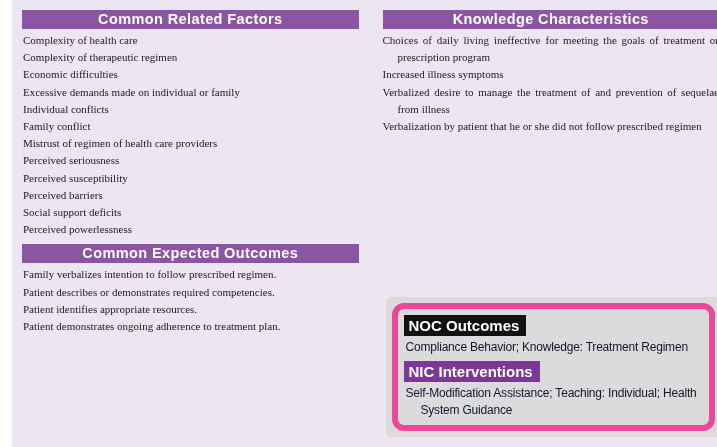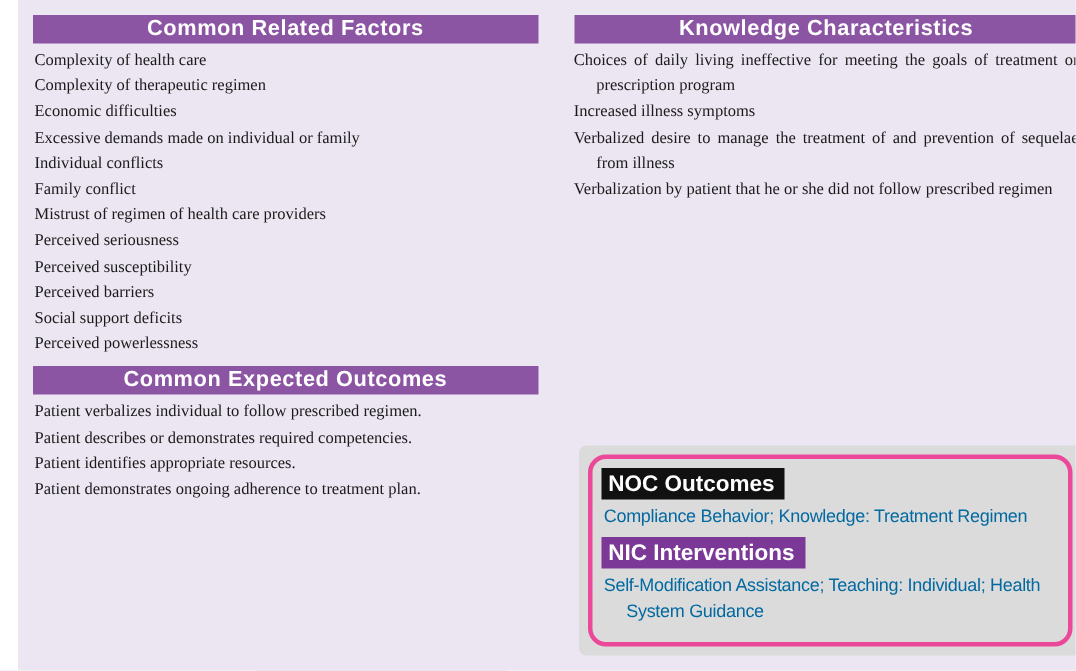--- a/index.html
+++ b/index.html
@@ -60,21 +60,21 @@
     width: 335px;
     height: 140px;
     background: var(--box-gray, #DBDBDB);
     border-radius: 5px;
     padding: 6px;
   }
 
   .noc-inner {
     width: 100%;
     height: 100%;
-    border: 3px solid #ec4899;
+    border: 6px solid #ec4899;
     border-radius: 12px;
     padding: 4px 4px 4px 6px;
     font-family: "Liberation Sans", sans-serif;
   }
 
   .tag-label {
     display: inline-block;
     margin-top: 2px;
     padding: 2px 7px 2px 5px;
     color: #ffffff;
@@ -87,21 +87,21 @@
   .nic-label { background: var(--nic-purple, #7C3897); margin-top: 3px; }
 
   .box-text {
     margin-top: 3px;
     margin-bottom: 2px;
     font-size: 12px;
     letter-spacing: -0.2px;
     line-height: 17px;
     padding-left: 17px;
     text-indent: -15px;
-    color: #0369a1;
+    color: #0f172a;
   }
 </style>
 </head>
 <body>
 
 <div class="page">
   <div class="columns">
 
     <div class="col left">
       <div class="bar">
@@ -119,21 +119,21 @@
           <div class="li-plain">Perceived susceptibility</div>
           <div class="li-plain">Perceived barriers</div>
           <div class="li-plain">Social support deficits</div>
           <div class="li-plain">Perceived powerlessness</div>
         </div>
 
       <div class="bar outcomes-bar">
         <span>Common Expected Outcomes</span>
       </div>
       <div class="list">
-          <div class="li-plain">Patient verbalizes individual to follow prescribed regimen.</div>
+          <div class="li-plain">Family verbalizes intention to follow prescribed regimen.</div>
           <div class="li-plain">Patient describes or demonstrates required competencies.</div>
           <div class="li-plain">Patient identifies appropriate resources.</div>
           <div class="li-plain">Patient demonstrates ongoing adherence to treatment plan.</div>
         </div>
     </div>
 
     <div class="col right">
       <div class="bar">
         <span>Knowledge Characteristics</span>
       </div>

